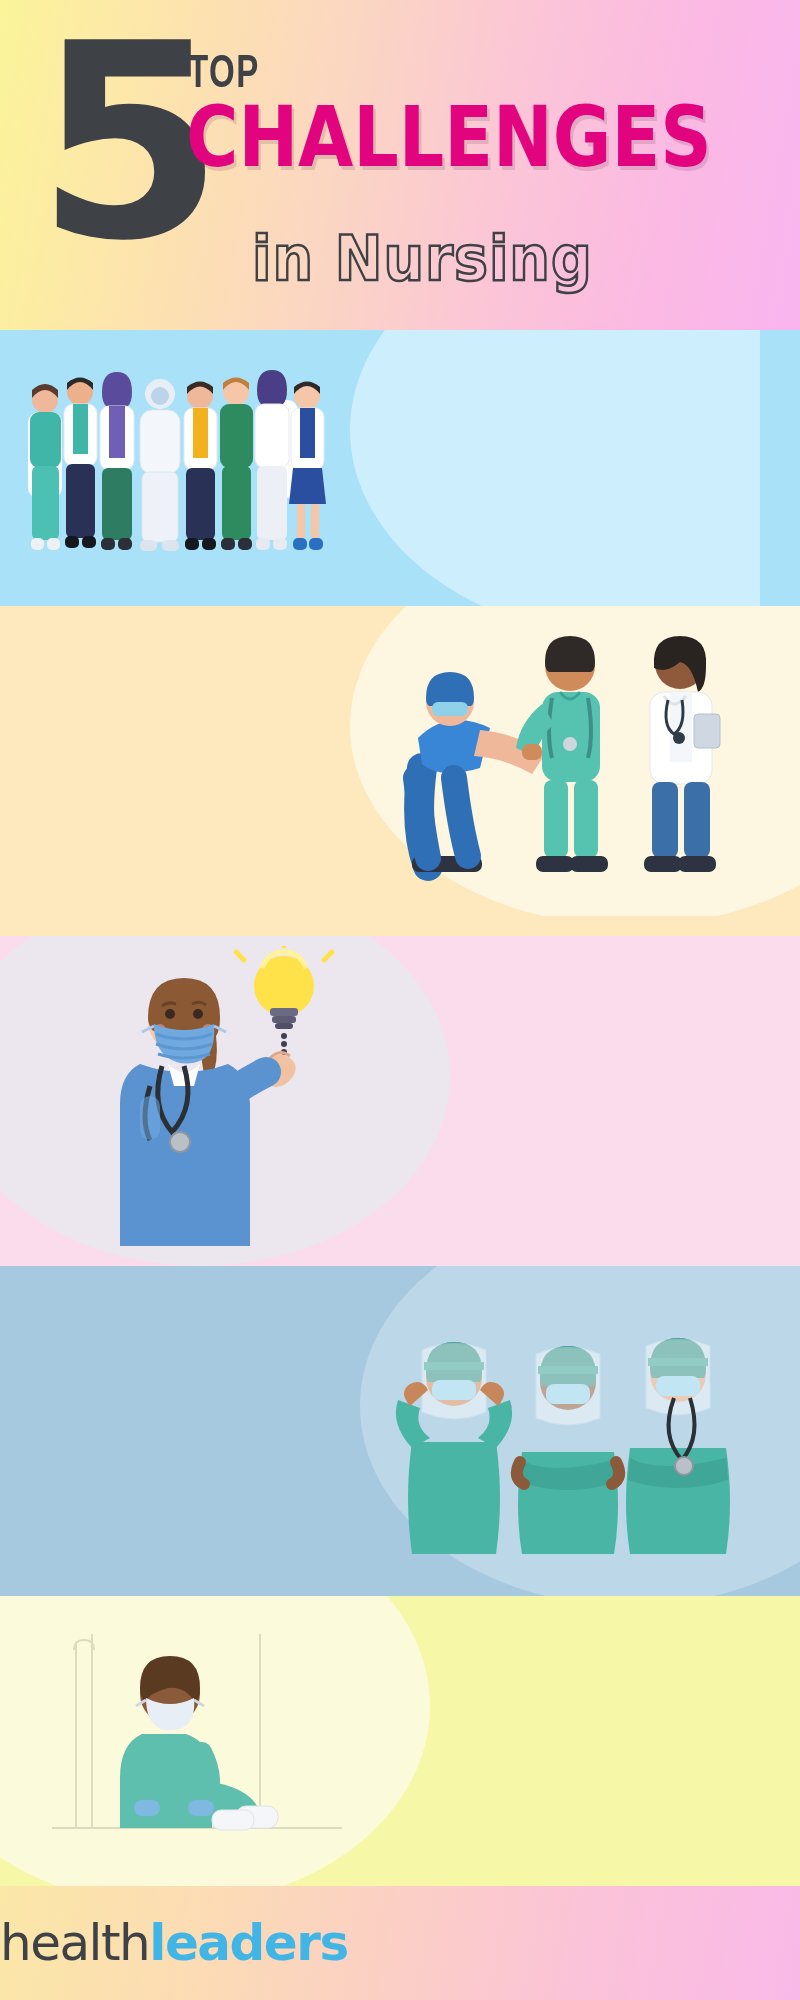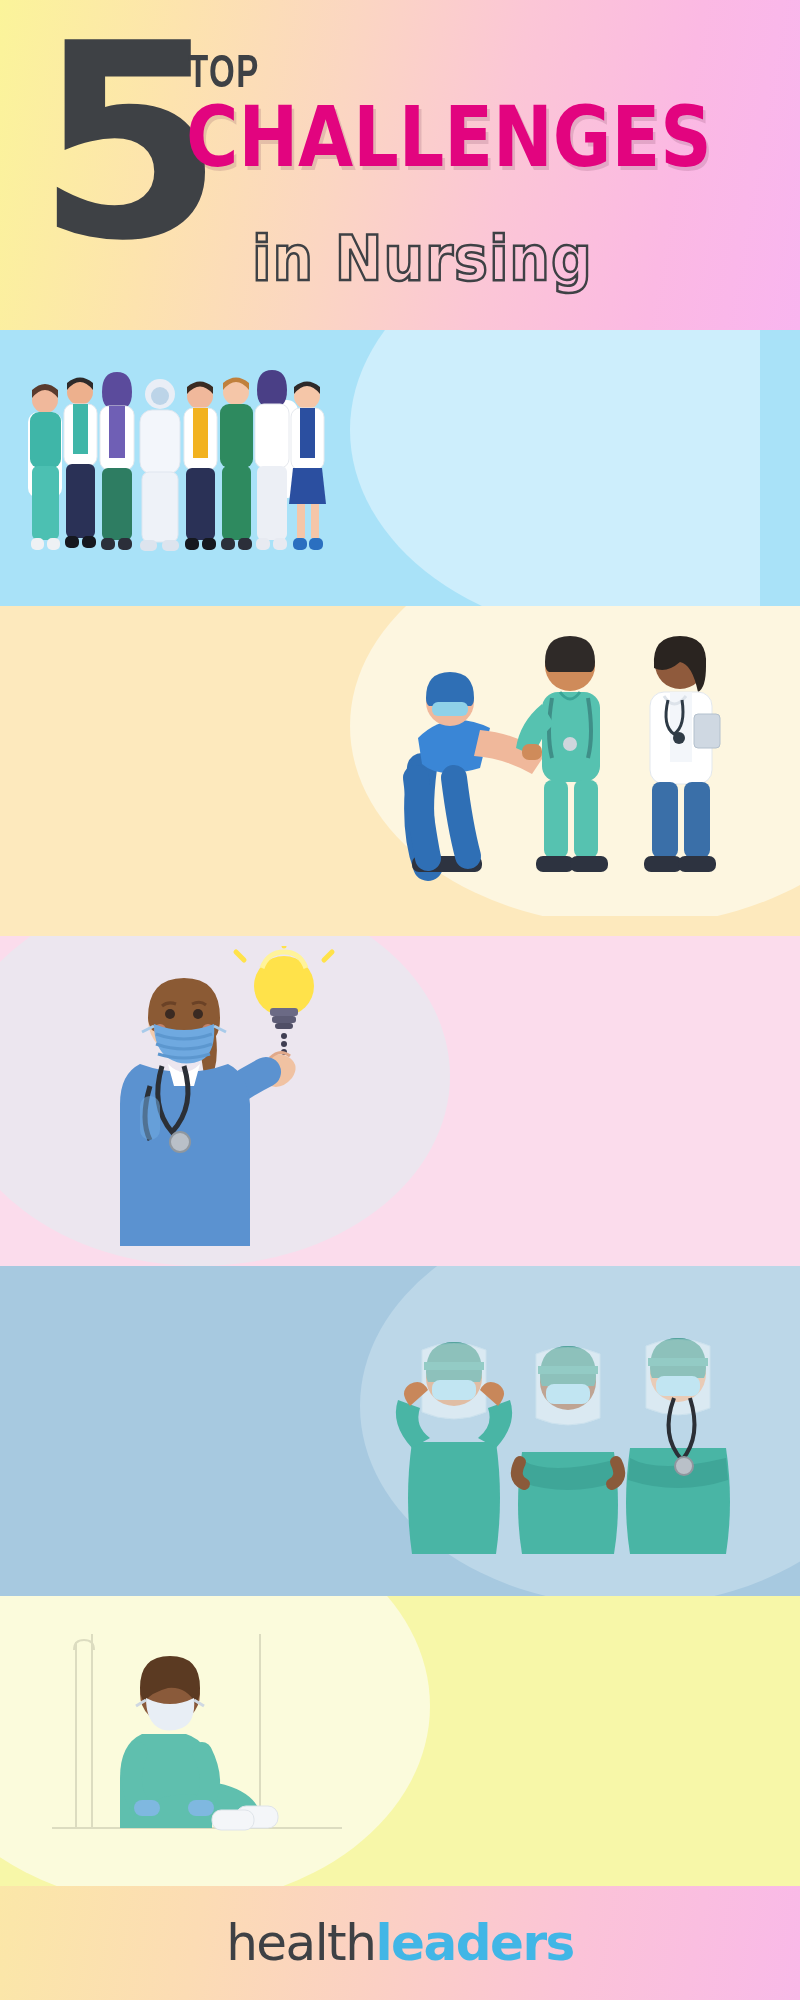--- a/index.html
+++ b/index.html
@@ -60,21 +60,21 @@
   .sec4 { height:330px; background:#a7c9e0; }
   .sec5 { height:290px; background:#f7f7a8; }
 
   
   .illo { position:absolute; }
 
   
   .footer {
     position:relative; width:800px; height:114px;
     background:linear-gradient(100deg,#fbe7a8 0%,#fcdcb4 25%,#fbd0c4 48%,#fbc3d8 72%,#f9b9e8 100%);
-    display:flex; align-items:center; justify-content:center;
+    display:flex; align-items:center; 
   }
   .logo {
     font-family:"DejaVu Sans", sans-serif;
     font-size:50px; font-weight:400; letter-spacing:-1.5px;
   }
   .logo .lg-a { color:#3e4145; }
   .logo .lg-b { color:#41b6e6; font-weight:700; }
 </style>
 </head>
 <body>

